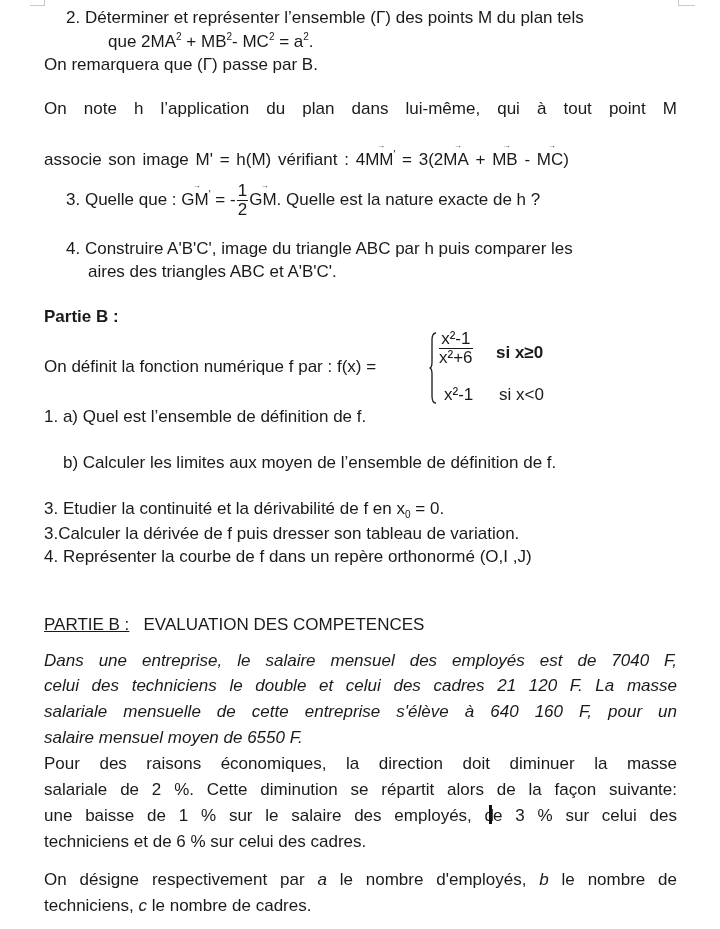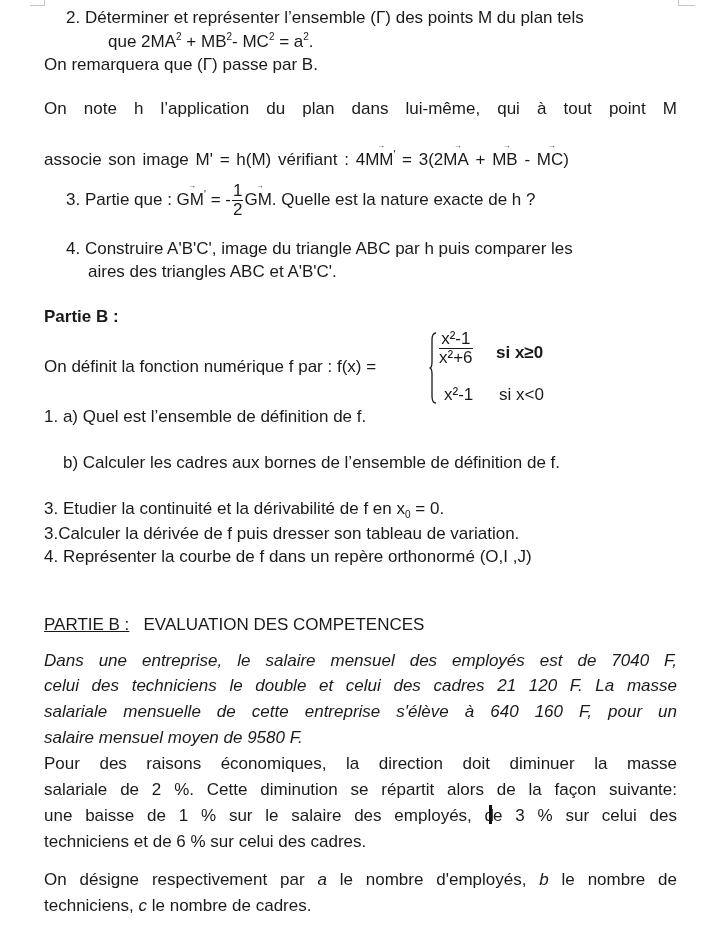--- a/index.html
+++ b/index.html
@@ -42,21 +42,21 @@
 </div>
 <div class="line" style="left:44px; top:54px;">On remarquera que (Γ) passe par B.</div>
 
 <div class="line just" style="left:44px; top:98px;">On note h l’application du plan dans lui-même, qui à tout point M</div>
 <div class="line" style="left:44px; top:141px; word-spacing:2px;">
   <span>associe son image  M'  =  h(M)  vérifiant : 4</span><span class="vec">MM</span><sup>'</sup><span> = 3(2</span><span class="vec">MA</span><span> + </span><span class="vec">MB</span><span> - </span><span class="vec">MC</span><span>)</span>
 </div>
 
 <div class="line" style="left:66px; top:172px; line-height:40px;">
   <span>3.</span>
-  <span>Partie que : </span><span class="vec">GM</span><sup>'</sup><span> = -</span><span class="frac"><span class="num">1</span><span class="den">2</span></span><span class="vec">GM</span><span>. Quelle est la nature exacte de h ?</span>
+  <span>Quelle que : </span><span class="vec">GM</span><sup>'</sup><span> = -</span><span class="frac"><span class="num">1</span><span class="den">2</span></span><span class="vec">GM</span><span>. Quelle est la nature exacte de h ?</span>
 </div>
 
 <div class="line" style="left:66px; top:238px;">
   <span>4.</span>
   <span>Construire A'B'C', image du triangle ABC par h puis comparer les</span>
 </div>
 <div class="line" style="left:88px; top:261px;">aires des triangles ABC et A'B'C'.</div>
 
 <div class="line bold" style="left:44px; top:306px;">Partie B :</div>
 
@@ -66,37 +66,37 @@
 </svg>
 <div class="frac" style="position:absolute; left:438px; top:330px; font-size:17px;">
   <span class="num">x²-1</span>
   <span class="den">x²+6</span>
 </div>
 <div class="line" style="left:496px; top:342px;font-weight:bold;">si   x≥0</div>
 <div class="line" style="left:444px; top:384px;">x²-1</div>
 <div class="line" style="left:499px; top:384px;">si x&lt;0</div>
 
 <div class="line" style="left:44px; top:406px;">1. a) Quel est l’ensemble de définition de f.</div>
-<div class="line" style="left:63px; top:452px;">b) Calculer les cadres aux bornes de l’ensemble de définition de f.</div>
+<div class="line" style="left:63px; top:452px;">b) Calculer les limites aux moyen de l’ensemble de définition de f.</div>
 
 <div class="line" style="left:44px; top:498px;">
   <span>3. Etudier la continuité et la dérivabilité de f  en x</span><sub>0</sub><span> = 0.</span>
 </div>
 <div class="line" style="left:44px; top:523px;">3.Calculer  la dérivée de f puis dresser son tableau de variation.</div>
 <div class="line" style="left:44px; top:546px;">4. Représenter la courbe de f dans un repère orthonormé (O,I ,J)</div>
 
 <div class="line" style="left:44px; top:614px;">
   <span class="underline">PARTIE B :</span>&nbsp;&nbsp;
   <span>EVALUATION DES COMPETENCES</span>
 </div>
 
 <div class="line just italic" style="left:44px; top:650px;"> Dans une entreprise, le salaire mensuel des employés est de 7040 F,</div>
 <div class="line just italic" style="left:44px; top:675px;">celui des techniciens le double et celui des cadres 21 120 F. La masse</div>
 <div class="line just italic" style="left:44px; top:701px;">salariale mensuelle de cette entreprise s'élève à 640 160 F, pour un</div>
-<div class="line italic" style="left:44px; top:727px;">salaire mensuel moyen de 9580 F.</div>
+<div class="line italic" style="left:44px; top:727px;">salaire mensuel moyen de 6550 F.</div>
 
 <div class="line just" style="left:44px; top:753px;">Pour des raisons économiques, la direction doit diminuer la masse</div>
 <div class="line just" style="left:44px; top:779px;">salariale de 2 %. Cette diminution se répartit alors de la façon suivante:</div>
 <div class="line just" style="left:44px; top:805px;">
   <span>une baisse de 1 % sur le salaire des employés, d</span><span class="caret"></span><span>e 3 % sur celui des</span>
 </div>
 <div class="line" style="left:44px; top:831px;">techniciens et de 6 % sur celui des cadres.</div>
 
 <div class="line just" style="left:44px; top:869px;">
   <span>On désigne respectivement par </span><em>a</em><span> le nombre d'employés, </span><em>b</em><span> le nombre de</span>

